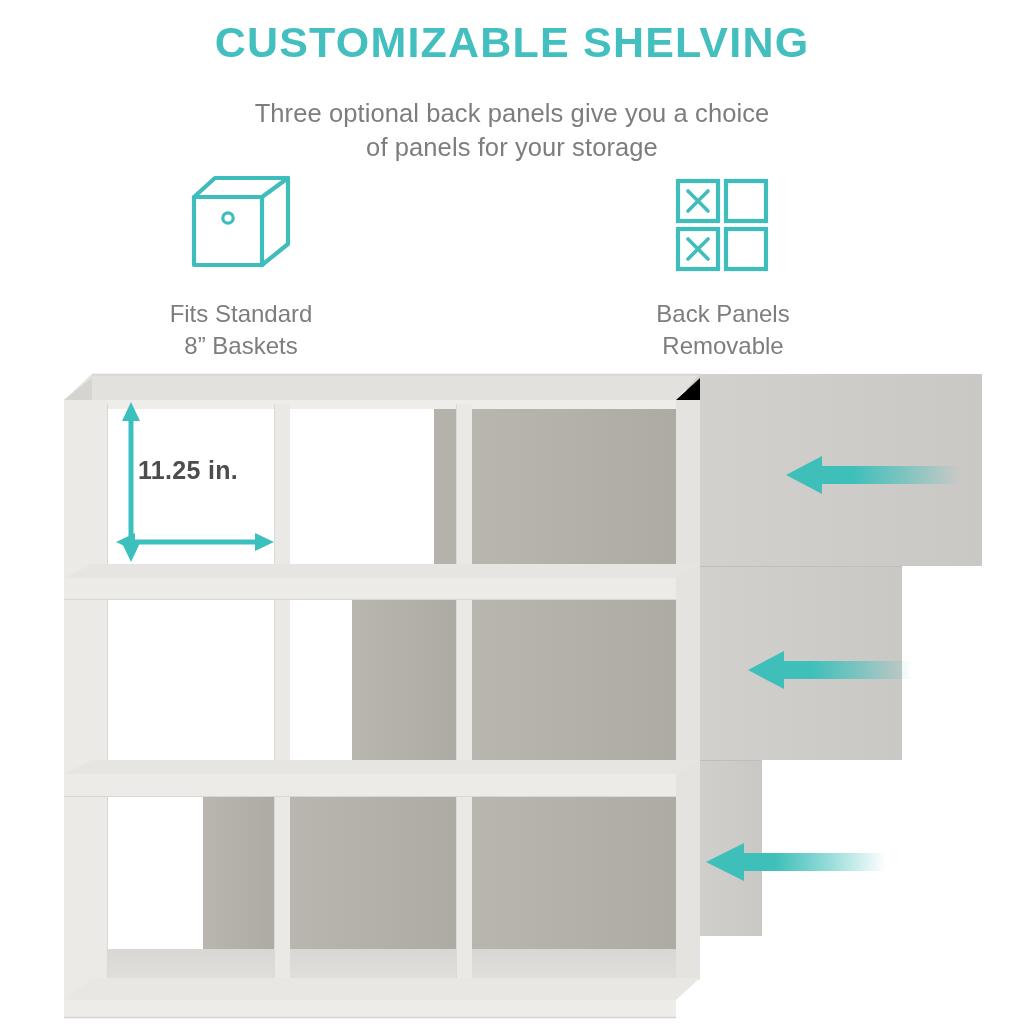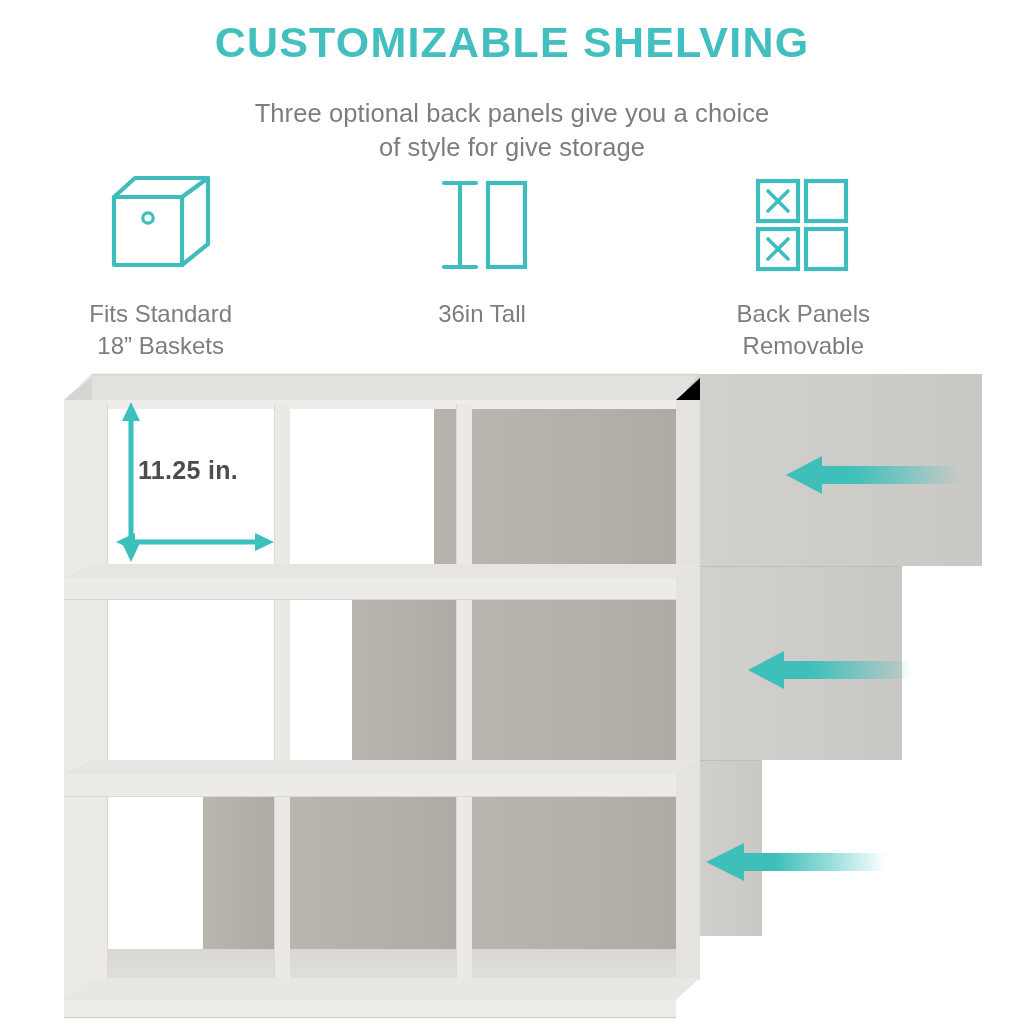--- a/index.html
+++ b/index.html
@@ -104,58 +104,43 @@
     white-space: nowrap;
   }
 </style>
 </head>
 <body>
 
 <div id="header">
   <h1 id="title">CUSTOMIZABLE SHELVING</h1>
   <div id="subtitle">
     <span class="sub-line">Three optional back panels give you a choice</span>
-    <span class="sub-line">of style for give storage</span>
+    <span class="sub-line">of panels for your storage</span>
   </div>
 </div>
 
 <div id="features">
 
   <div class="feature">
     <div class="feature-art">
       <svg width="108" height="104" viewBox="0 0 108 104" fill="none">
         <g stroke="#3fbdbd" stroke-width="4.2" stroke-linejoin="round" stroke-linecap="round" fill="none">
           <rect x="7" y="25" width="68" height="68"></rect>
           <path d="M7 25 L28 6 L101 6 L101 72 L75 93"></path>
           <path d="M75 25 L101 6"></path>
         </g>
         <circle cx="41" cy="46" r="5.2" stroke="#3fbdbd" stroke-width="3.2" fill="none"></circle>
       </svg>
     </div>
     <div class="feature-label">
       <span class="lbl-line">Fits Standard</span>
-      <span class="lbl-line">18” Baskets</span>
+      <span class="lbl-line">8” Baskets</span>
     </div>
   </div>
 
-  <div class="feature">
-    <div class="feature-art">
-      <svg width="104" height="104" viewBox="0 0 104 104" fill="none">
-        <g stroke="#3fbdbd" stroke-width="4.2" stroke-linecap="round" fill="none">
-          <line x1="14" y1="11" x2="46" y2="11"></line>
-          <line x1="14" y1="95" x2="46" y2="95"></line>
-          <line x1="30" y1="11" x2="30" y2="95"></line>
-        </g>
-        <rect x="58" y="11" width="37" height="84" stroke="#3fbdbd" stroke-width="4.2" fill="none"></rect>
-      </svg>
-    </div>
-    <div class="feature-label">
-      <span class="lbl-line">36in Tall</span>
-    </div>
-  </div>
 
   <div class="feature">
     <div class="feature-art">
       <svg width="104" height="104" viewBox="0 0 104 104" fill="none">
         <g stroke="#3fbdbd" stroke-width="4.2" fill="none">
           <rect x="7" y="9" width="40" height="40"></rect>
           <rect x="55" y="9" width="40" height="40"></rect>
           <rect x="7" y="57" width="40" height="40"></rect>
           <rect x="55" y="57" width="40" height="40"></rect>
         </g>

